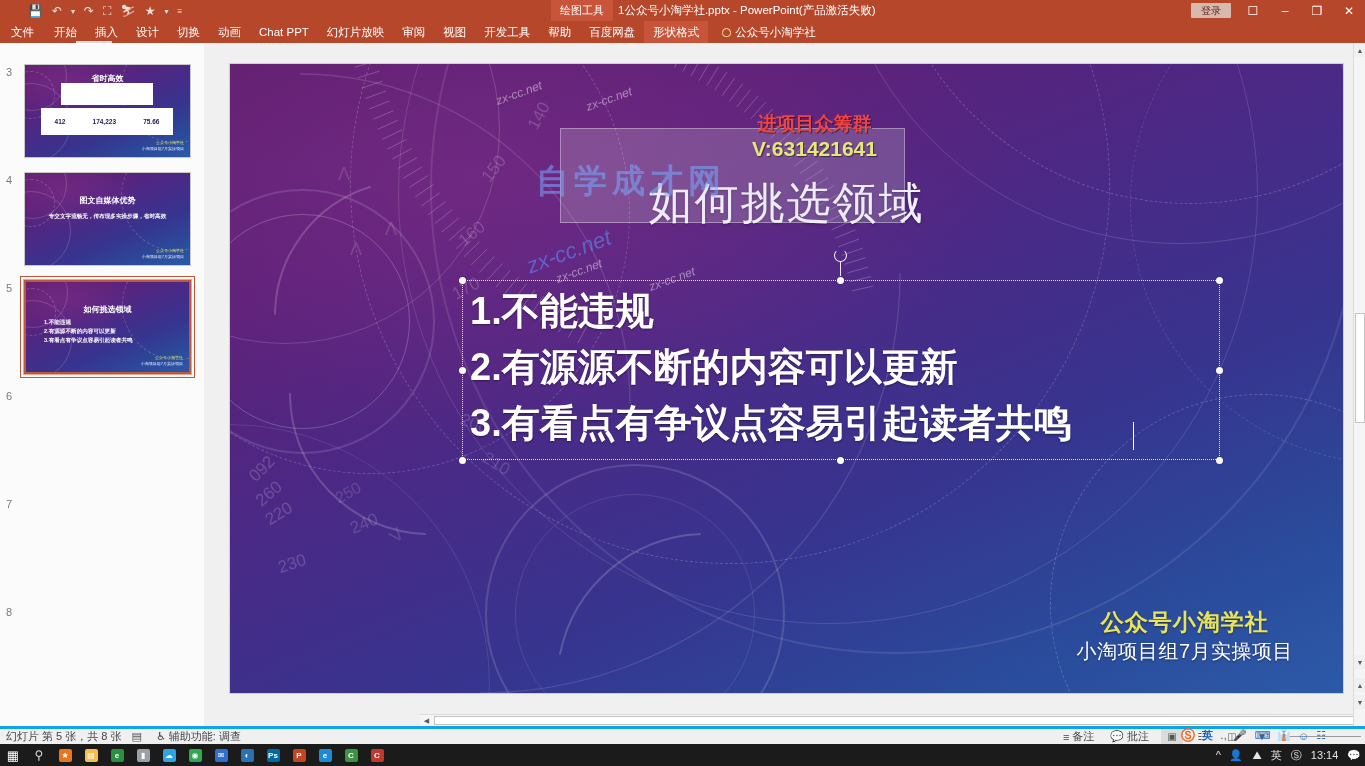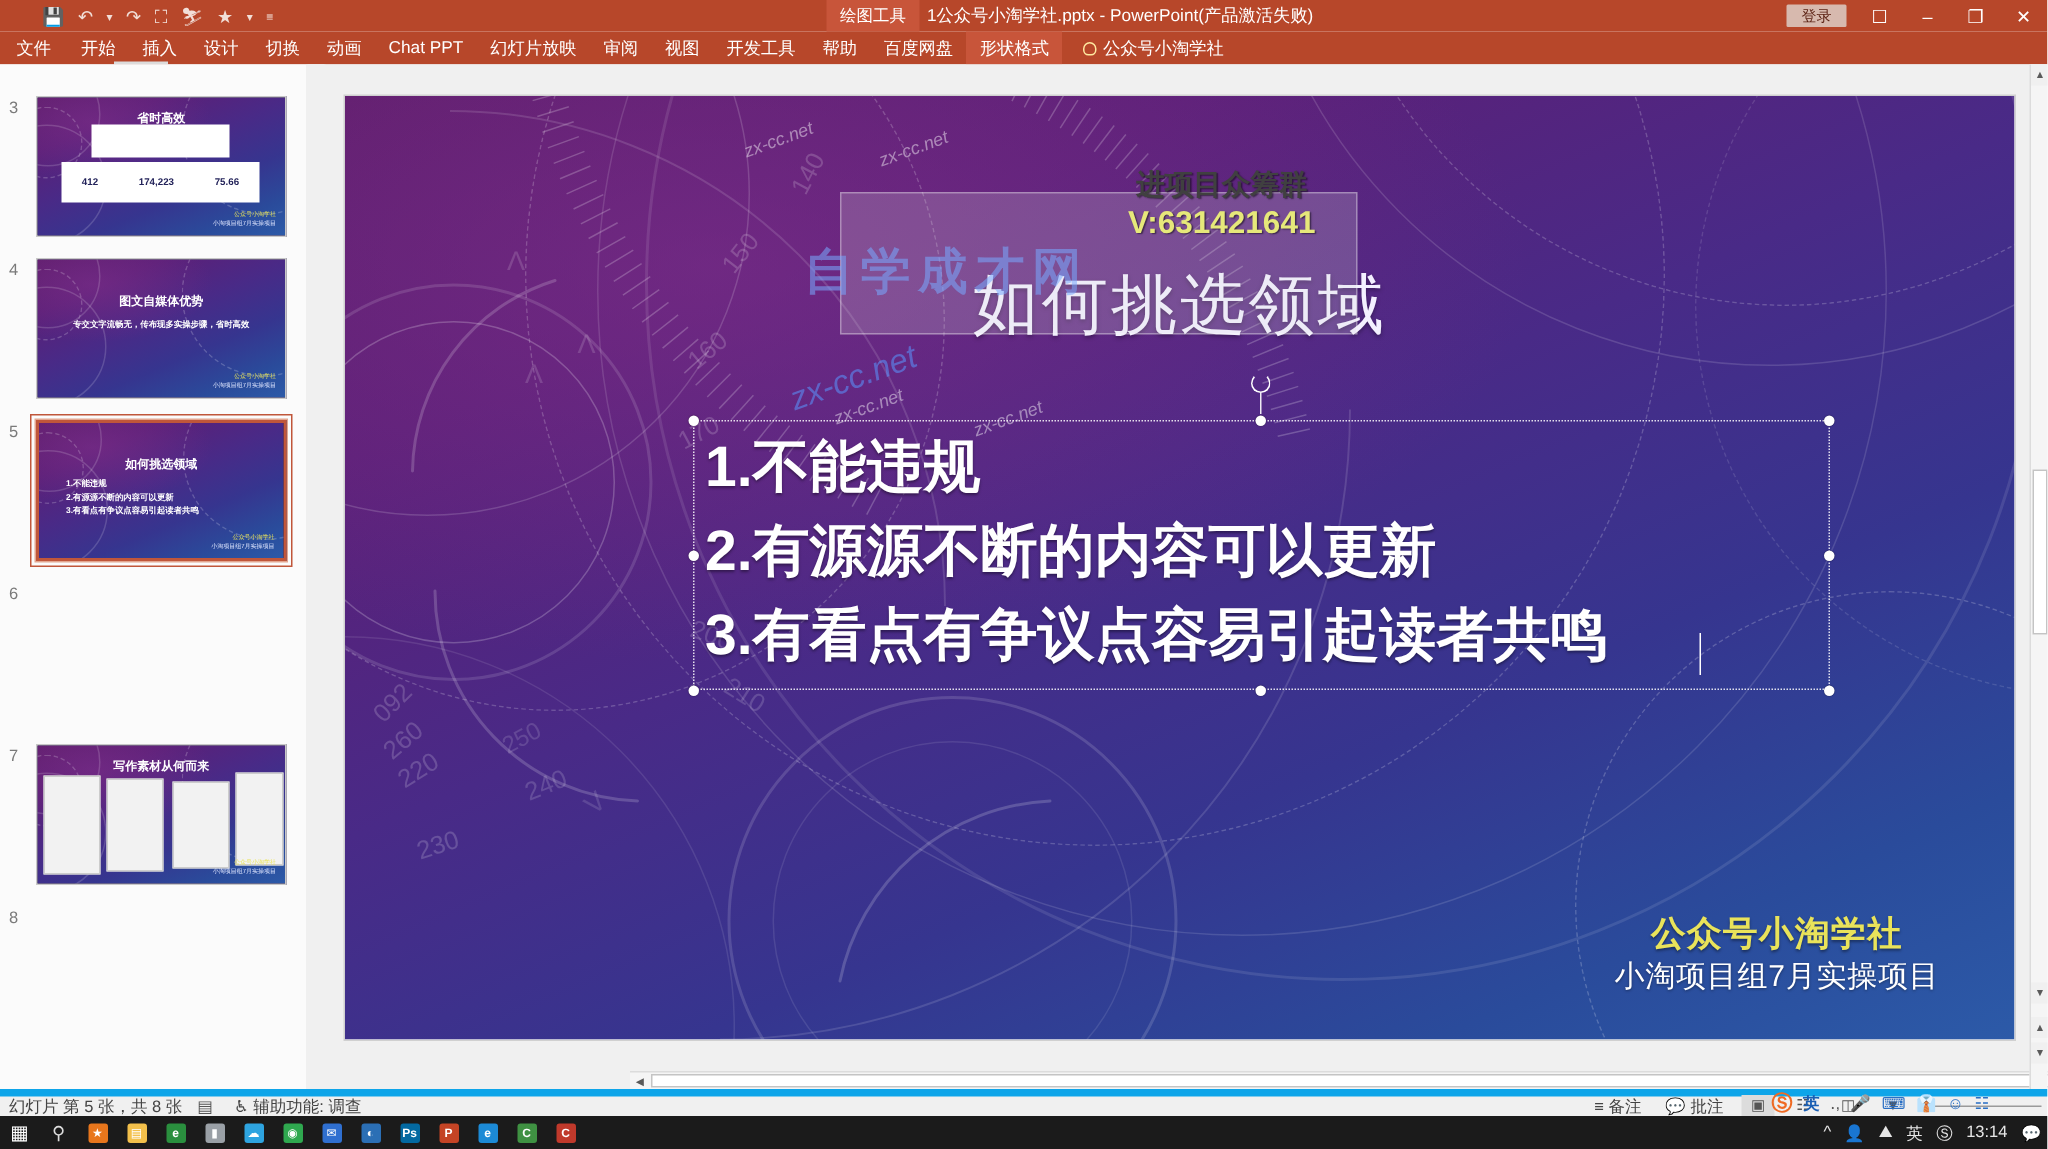--- a/index.html
+++ b/index.html
@@ -149,21 +149,21 @@
   .wm-zx.blue { color: rgba(90,150,255,0.55); }
   .wm-center {
     position: absolute; left: 306px; top: 95px;
     font-size: 33px; font-weight: 700; letter-spacing: 5px;
     color: rgba(120,170,255,0.55);
     font-family: "DejaVu Sans", sans-serif;
   }
   .wm-group {
     position: absolute; left: 522px; top: 48px; text-align: center; line-height: 1.25;
   }
-  .wm-group .l1 { font-size: 19px; font-weight: 700; color: #404040; text-shadow: 1px 1px 1px rgba(0,0,0,0.5); }
+  .wm-group .l1 { font-size: 19px; font-weight: 700; color: #ef4444; text-shadow: 1px 1px 1px rgba(0,0,0,0.5); }
   .wm-group .l2 { font-size: 21px; font-weight: 700; color: #e6e87a; text-shadow: 1px 1px 1px rgba(0,0,0,0.5); }
 
   .footer-brand {
     position: absolute; right: 50px; bottom: 28px; text-align: center; line-height: 1.35;
   }
   .footer-brand .fb1 { font-size: 23px; color: #e9e35a; font-weight: 700; letter-spacing: 1px; text-shadow: 0 1px 2px rgba(0,0,0,0.4); }
   .footer-brand .fb2 { font-size: 20px; color: #ffffff; letter-spacing: 0.5px; text-shadow: 0 1px 2px rgba(0,0,0,0.4); }
 
   .caret {
     position: absolute; left: 903px; top: 358px; width: 1px; height: 28px; background: #fff;
@@ -185,21 +185,21 @@
   .sb-thumb { position: absolute; left: 1px; width: 10px; background: #ffffff; border: 1px solid #c4c4c4; }
   .hscroll {
     position: absolute; left: 216px; bottom: 0; width: 1137px; height: 12px; background: #f5f5f5;
     border-top: 1px solid #dcdcdc;
   }
   .hsb-thumb { position: absolute; top: 1px; left: 14px; height: 9px; background: #ffffff; border: 1px solid #c4c4c4; }
 
   
   .statusbar {
     position: absolute; top: 726px; left: 0; width: 1365px; height: 18px;
-    background: #f0f0f0; border-top: 5px solid #0ea5e9;
+    background: #f0f0f0; border-top: 3px solid #0ea5e9;
     font-size: 11px; color: #444; display: flex; align-items: center;
   }
   .sb-left { display: flex; align-items: center; gap: 10px; padding-left: 6px; }
   .sb-right { position: absolute; right: 4px; display: flex; align-items: center; gap: 8px; }
   .sb-btn { display: flex; align-items: center; gap: 3px; padding: 0 4px; height: 16px; }
   .viewbtn { width: 22px; height: 16px; display: flex; align-items: center; justify-content: center; font-size: 10px; color: #555; }
   .viewbtn.active { background: #dcdcdc; }
   .zoomslider { position: relative; width: 80px; height: 16px; display: flex; align-items: center; }
   .zoomtrack { position: absolute; left: 0; right: 0; height: 1px; background: #9a9a9a; }
 
@@ -328,35 +328,20 @@
             <div style="position: absolute; left: 18px; top: 55px; font-size: 5.6px; font-weight: 700; color: rgb(255, 255, 255); white-space: nowrap;">3.有看点有争议点容易引起读者共鸣</div>
             <div style="position: absolute; right: 6px; bottom: 12px; font-size: 4px; color: rgb(233, 227, 90); text-align: right;">公众号小淘学社</div>
             <div style="position: absolute; right: 6px; bottom: 6px; font-size: 4px; color: rgb(223, 230, 255); text-align: right;">小淘项目组7月实操项目</div>
           </div>
         </div>
         <div class="thumb-row" style="top: 345px; height: 100px;">
           <div class="thumb-num">6</div>
         </div>
         <div class="thumb-row" style="top: 453px; height: 100px;">
           <div class="thumb-num">7</div>
-          <div class="thumb-frame">
-            <div class="slide-bg">
-              <div class="ring" style="left: -28px; top: -24px; width: 70px; height: 70px;"></div>
-              <div class="ring dash" style="left: -18px; top: 6px; width: 48px; height: 48px;"></div>
-              <div class="ring" style="left: -34px; top: 18px; width: 80px; height: 80px;"></div>
-              <div class="ring dash" style="left: 96px; top: -32px; width: 110px; height: 110px;"></div>
-            </div>
-            <div style="position: absolute; left: 0px; top: 8px; width: 100%; text-align: center; font-size: 8px; font-weight: 700; color: rgb(255, 255, 255);">写作素材从何而来</div>
-            <div style="position: absolute; left: 4px; top: 20px; width: 38px; height: 66px; background: rgb(242, 242, 242); border: 0.5px solid rgb(204, 204, 204);"></div>
-            <div style="position: absolute; left: 46px; top: 22px; width: 38px; height: 62px; background: rgb(242, 242, 242); border: 0.5px solid rgb(204, 204, 204);"></div>
-            <div style="position: absolute; left: 90px; top: 24px; width: 38px; height: 58px; background: rgb(242, 242, 242); border: 0.5px solid rgb(204, 204, 204);"></div>
-            <div style="position: absolute; left: 132px; top: 18px; width: 32px; height: 62px; background: rgb(242, 242, 242); border: 0.5px solid rgb(204, 204, 204);"></div>
-            <div style="position: absolute; right: 6px; bottom: 12px; font-size: 4px; color: rgb(233, 227, 90); text-align: right;">公众号小淘学社</div>
-            <div style="position: absolute; right: 6px; bottom: 6px; font-size: 4px; color: rgb(223, 230, 255); text-align: right;">小淘项目组7月实操项目</div>
-          </div>
         </div>
         <div class="thumb-row" style="top: 561px; height: 100px;">
           <div class="thumb-num">8</div>
         </div>
       </div>
 
     <div class="vscroll-thumbs">
       <div class="sb-arrow" style="top:0;">▲</div>
       <div class="sb-thumb" style="top:16px;height:190px;"></div>
       <div class="sb-arrow" style="bottom:0;">▼</div>

